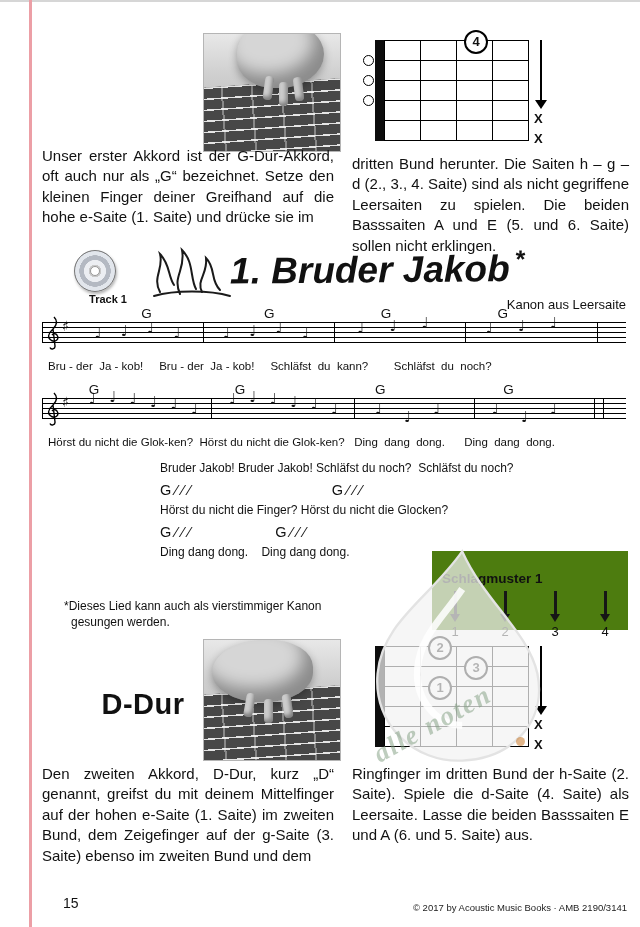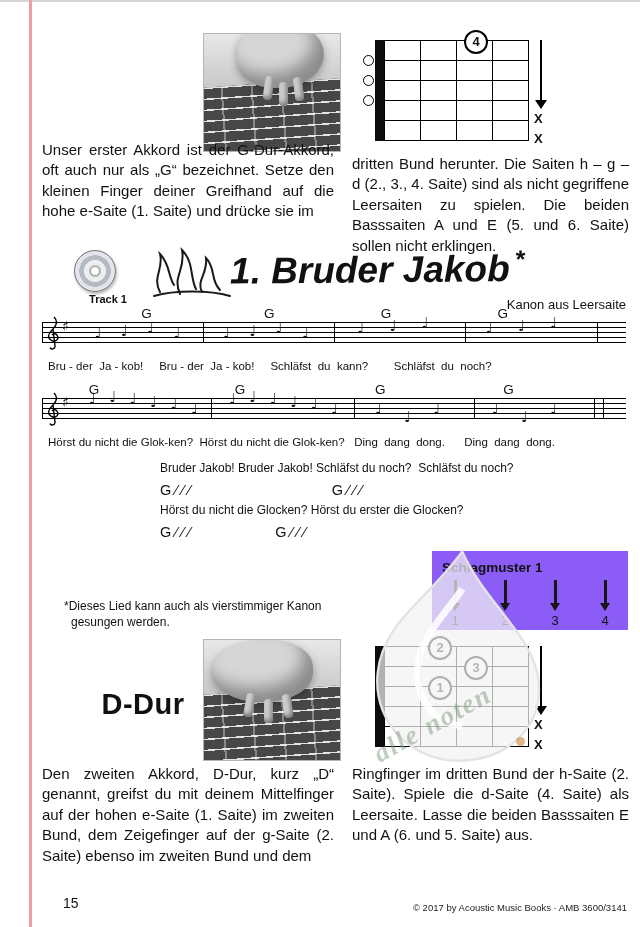--- a/index.html
+++ b/index.html
@@ -61,21 +61,21 @@
   .clef{position:absolute;left:1px;top:-6px;}
   .keysig{position:absolute;left:20px;top:-4px;font-family:"DejaVu Sans",sans-serif;font-size:14px;}
   .staff-lyrics{position:absolute;left:6px;top:54px;font-size:11.5px;white-space:pre;}
 
   
   .cl-block{left:160px;top:461px;width:470px;}
   .cl-chords{font-size:14.5px;white-space:pre;height:21px;}
   .cl-lyrics{font-size:12px;white-space:pre;margin-bottom:7px;}
 
   
-  .schlag{left:432px;top:551px;width:196px;height:79px;background:#8b5cf6;padding:9px 10px;box-sizing:border-box;}
+  .schlag{left:432px;top:551px;width:196px;height:79px;background:#4d7c0f;padding:20px 10px;box-sizing:border-box;}
   .schlag-title{font-weight:700;font-size:13.5px;}
   .beats{display:flex;justify-content:space-between;margin-top:5px;padding:0 8px;}
   .beat{display:flex;flex-direction:column;align-items:center;}
   .b-line{width:3px;height:23px;background:#161616;}
   .b-head{width:0;height:0;border-left:5px solid transparent;border-right:5px solid transparent;border-top:8px solid #161616;}
   .b-num{font-size:13px;margin-top:2px;}
 
   .footnote{left:64px;top:599px;width:310px;font-size:12px;line-height:1.3;}
   .footnote .fn2{padding-left:7px;}
 
@@ -114,21 +114,21 @@
       <div class="s-head"></div>
     </div>
   <div class="finger-dot" style="left: 102px; top: -2px;">4</div>
       <div class="open-dot" style="top: 23px;"></div>
       <div class="open-dot" style="top: 43px;"></div>
       <div class="open-dot" style="top: 63px;"></div>
       <div class="mute-x" style="top: 79px;">X</div>
       <div class="mute-x" style="top: 99px;">X</div>
     </div>
 
-  <div class="abs coltext" style="left:42px;top:140px;width:292px;">Unser erster Akkord ist der G-Dur-Akkord, oft auch nur als „G“ bezeichnet. Setze den kleinen Finger deiner Greifhand auf die hohe e-Saite (1. Saite) und drücke sie im</div>
+  <div class="abs coltext" style="left:42px;top:146px;width:292px;">Unser erster Akkord ist der G-Dur-Akkord, oft auch nur als „G“ bezeichnet. Setze den kleinen Finger deiner Greifhand auf die hohe e-Saite (1. Saite) und drücke sie im</div>
   <div class="abs coltext" style="left:352px;top:154px;width:277px;">dritten Bund herunter. Die Saiten h – g – d (2., 3., 4. Saite) sind als nicht gegriffene Leersaiten zu spielen. Die beiden Basssaiten A und E (5. und 6. Saite) sollen nicht erklingen.</div>
 
   <div class="abs cd" style="left:74px;top:250px;"></div>
   <div class="abs track" style="left:76px;top:293px;">Track 1</div>
 
   <svg class="abs" style="left:148px;top:246px;" width="86" height="54" viewBox="0 0 86 54">
     <g stroke="#1a1a1a" stroke-width="2" fill="none" stroke-linecap="round">
       <path d="M12 46 C4 31 16 23 12 8 C22 18 20 30 26 39"></path>
       <path d="M32 48 C24 30 38 24 34 4 C46 16 42 32 48 43"></path>
       <path d="M54 46 C48 34 60 28 58 12 C68 22 62 34 72 44"></path>
@@ -212,22 +212,23 @@
         <span class="note" style="left: 77%; top: 4px;">♩</span>
         <span class="note" style="left: 82%; top: 11.5px;">♩</span>
         <span class="note" style="left: 87%; top: 4px;">♩</span>
       </div>
     <div class="staff-lyrics">Hörst du nicht die Glok-ken?  Hörst du nicht die Glok-ken?   Ding  dang  dong.      Ding  dang  dong.</div>
   </div>
 
   <div class="abs cl-block">
     <div class="cl-lyrics">Bruder Jakob! Bruder Jakob! Schläfst du noch?  Schläfst du noch?</div>
     <div class="cl-chords">G ⁄ ⁄ ⁄                                   G ⁄ ⁄ ⁄</div>
-    <div class="cl-lyrics">Hörst du nicht die Glocken? Hörst du erster die Glocken?</div>
+    <div class="cl-lyrics">Hörst du nicht die Finger? Hörst du nicht die Glocken?</div>
     <div class="cl-chords">G ⁄ ⁄ ⁄                     G ⁄ ⁄ ⁄</div>
+    <div class="cl-lyrics">Ding dang dong.    Ding dang dong.</div>
   </div>
 
   <div class="abs schlag">
     <div class="schlag-title">Schlagmuster 1</div>
     <div class="beats">
         <div class="beat">
           <div class="b-line"></div>
           <div class="b-head"></div>
           <div class="b-num">1</div>
         </div>
@@ -271,25 +272,25 @@
       <div class="s-line"></div>
       <div class="s-head"></div>
     </div>
   <div class="finger-dot" style="left: 66px; top: -2px;">2</div>
       <div class="finger-dot" style="left: 102px; top: 18px;">3</div>
       <div class="finger-dot" style="left: 66px; top: 38px;">1</div>
       <div class="mute-x" style="top: 79px;">X</div>
       <div class="mute-x" style="top: 99px;">X</div>
     </div>
 
-  <div class="abs coltext" style="left:42px;top:764px;width:292px;">Den zweiten Akkord, D-Dur, kurz „D“ genannt, greifst du mit deinem Mittelfinger auf der hohen e-Saite (1. Saite) im zweiten Bund, dem Zeigefinger auf der g-Saite (2. Saite) ebenso im zweiten Bund und dem</div>
+  <div class="abs coltext" style="left:42px;top:764px;width:292px;">Den zweiten Akkord, D-Dur, kurz „D“ genannt, greifst du mit deinem Mittelfinger auf der hohen e-Saite (1. Saite) im zweiten Bund, dem Zeigefinger auf der g-Saite (3. Saite) ebenso im zweiten Bund und dem</div>
   <div class="abs coltext" style="left:352px;top:764px;width:277px;">Ringfinger im dritten Bund der h-Saite (2. Saite). Spiele die d-Saite (4. Saite) als Leersaite. Lasse die beiden Basssaiten E und A (6. und 5. Saite) aus.</div>
 
   <div class="abs pageno">15</div>
-  <div class="abs copyright">© 2017 by Acoustic Music Books · AMB 3600/3141</div>
+  <div class="abs copyright">© 2017 by Acoustic Music Books · AMB 2190/3141</div>
 
   <svg class="abs wm" style="left:340px;top:542px;" width="235" height="235" viewBox="0 0 100 100">
     <path d="M52 4 C38 24 18 34 16 56 C14 78 32 94 52 93 C74 92 88 76 84 56 C80 38 62 26 52 4 Z" fill="#f2f2f2" fill-opacity="0.72" stroke="#e3e3e3" stroke-width="1"></path>
     <path d="M52 20 C44 32 34 40 33 54 C32 68 42 78 52 78" fill="none" stroke="#ffffff" stroke-width="3" stroke-opacity="0.85"></path>
   </svg>
   <div class="abs wm wm-text">alle noten</div>
   <div class="abs wm wm-dot"></div>
 
 </div>
 

